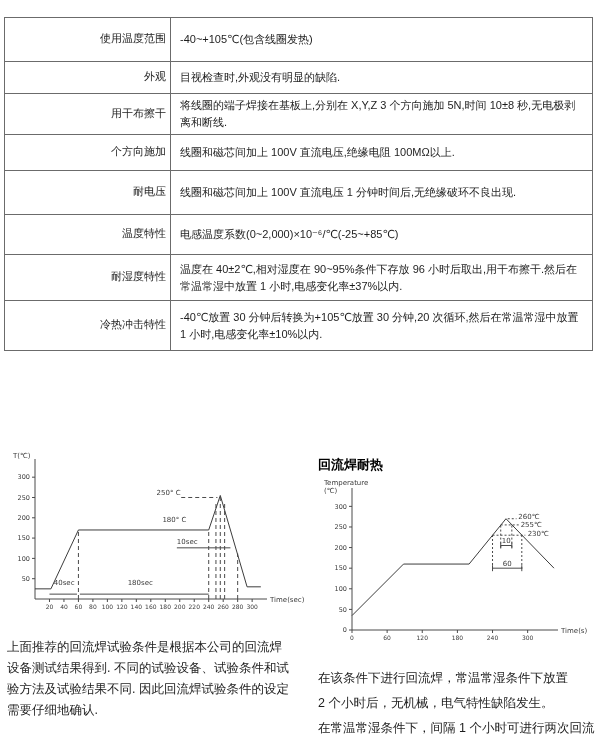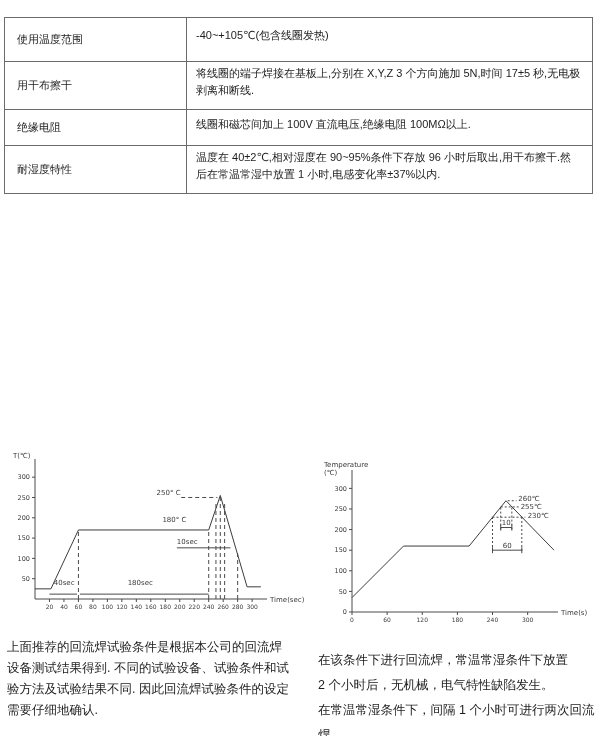--- a/index.html
+++ b/index.html
@@ -8,22 +8,22 @@
     font-family:"Liberation Sans","DejaVu Sans",sans-serif;color:#222;
   }
   .spec-table{
     position:absolute;left:4px;top:17px;width:589px;
     border-collapse:collapse;table-layout:fixed;
   }
   .spec-table td{
     border:1px solid #6b6b6b;font-size:11px;line-height:1.55;
     vertical-align:middle;color:#1d1d1d;
   }
-  .spec-table td.lbl{width:157px;text-align:left;padding:2px 12px;}
-  .spec-table td.val{padding:3px 10px 10px 9px;}
+  .spec-table td.lbl{width:157px;text-align:right;padding:2px 4px;font-family:Liberation Mono, monospace;}
+  .spec-table td.val{padding:3px 10px 3px 9px;}
   .sec-title{font-size:13px;font-weight:bold;color:#000;}
   .left-block{position:absolute;left:7px;top:447px;width:302px;}
   .right-block{position:absolute;left:318px;top:456px;width:280px;}
   .chart-svg{display:block;margin-top:4px;}
   .note{
     font-size:12.5px;line-height:21px;color:#1d1d1d;
     white-space:pre-line;margin-top:14px;
   }
   .right-block .note{margin-top:10px;line-height:25px;}
   svg text{font-family:"DejaVu Sans",sans-serif;fill:#3a3a3a;}
@@ -32,31 +32,47 @@
 <body>
 
 <div>
 
   <table class="spec-table">
     <tbody id="spec-body">
         <tr style="height: 44px;">
           <td class="lbl">使用温度范围</td>
           <td class="val">-40~+105℃(包含线圈发热)</td>
         </tr>
+        <tr style="height: 32px;">
+          <td class="lbl">外观</td>
+          <td class="val">目视检查时,外观没有明显的缺陷.</td>
+        </tr>
         <tr style="height: 40px;">
           <td class="lbl">用干布擦干</td>
-          <td class="val">将线圈的端子焊接在基板上,分别在 X,Y,Z 3 个方向施加 5N,时间 17±5 秒,无电极剥离和断线.</td>
+          <td class="val">将线圈的端子焊接在基板上,分别在 X,Y,Z 3 个方向施加 5N,时间 10±8 秒,无电极剥离和断线.</td>
         </tr>
         <tr style="height: 36px;">
-          <td class="lbl">绝缘电阻</td>
+          <td class="lbl">个方向施加</td>
           <td class="val">线圈和磁芯间加上 100V 直流电压,绝缘电阻 100MΩ以上.</td>
+        </tr>
+        <tr style="height: 44px;">
+          <td class="lbl">耐电压</td>
+          <td class="val">线圈和磁芯间加上 100V 直流电压 1 分钟时间后,无绝缘破环不良出现.</td>
+        </tr>
+        <tr style="height: 40px;">
+          <td class="lbl">温度特性</td>
+          <td class="val">电感温度系数(0~2,000)×10⁻⁶/℃(-25~+85℃)</td>
         </tr>
         <tr style="height: 46px; margin-left: 24px;">
           <td class="lbl">耐湿度特性</td>
           <td class="val">温度在 40±2℃,相对湿度在 90~95%条件下存放 96 小时后取出,用干布擦干.然后在常温常湿中放置 1 小时,电感变化率±37%以内.</td>
+        </tr>
+        <tr style="height: 50px;">
+          <td class="lbl">冷热冲击特性</td>
+          <td class="val">-40℃放置 30 分钟后转换为+105℃放置 30 分钟,20 次循环,然后在常温常湿中放置 1 小时,电感变化率±10%以内.</td>
         </tr>
       </tbody>
   </table>
 
   <div class="left-block">
     <svg id="chart-left" class="chart-svg" width="302" height="172">
         <line x1="28" y1="148" x2="28" y2="8" stroke="#4a4a4a"></line>
         <line x1="28" y1="148" x2="260" y2="148" stroke="#4a4a4a"></line>
         <line x1="42.476190476190474" y1="148" x2="42.476190476190474" y2="151" stroke="#4a4a4a"></line>
         <text x="42.476190476190474" y="158" text-anchor="middle" font-size="6">20</text>
@@ -119,20 +135,21 @@
         <text x="46.81904761904762" y="134.25757575757575" font-size="7" text-anchor="start">40sec</text>
         <text x="120.64761904761905" y="134.25757575757575" font-size="7" text-anchor="start">180sec</text>
       </svg>
     <div class="note">上面推荐的回流焊试验条件是根据本公司的回流焊
 设备测试结果得到. 不同的试验设备、试验条件和试
 验方法及试验结果不同. 因此回流焊试验条件的设定
 需要仔细地确认.</div>
   </div>
 
   <div class="right-block">
+    <div class="sec-title">回流焊耐热</div>
     <svg id="chart-right" class="chart-svg" width="280" height="178">
         <line x1="34" y1="152" x2="34" y2="10" stroke="#4a4a4a"></line>
         <line x1="34" y1="152" x2="240" y2="152" stroke="#4a4a4a"></line>
         <line x1="34" y1="152" x2="34" y2="155" stroke="#4a4a4a"></line>
         <text x="34" y="162" text-anchor="middle" font-size="6">0</text>
         <line x1="69.13043478260869" y1="152" x2="69.13043478260869" y2="155" stroke="#4a4a4a"></line>
         <text x="69.13043478260869" y="162" text-anchor="middle" font-size="6">60</text>
         <line x1="104.26086956521739" y1="152" x2="104.26086956521739" y2="155" stroke="#4a4a4a"></line>
         <text x="104.26086956521739" y="162" text-anchor="middle" font-size="6">120</text>
         <line x1="139.39130434782606" y1="152" x2="139.39130434782606" y2="155" stroke="#4a4a4a"></line>

